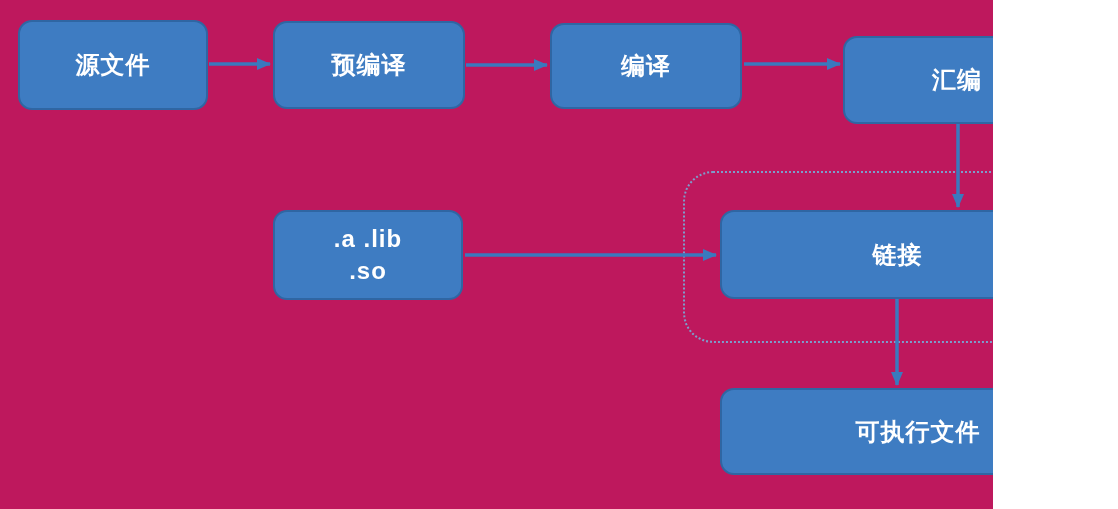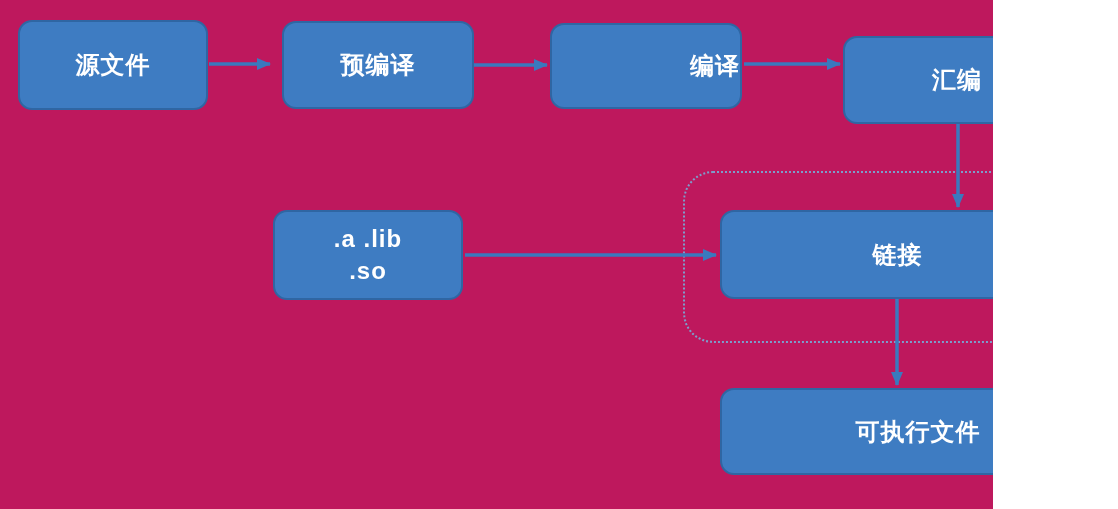--- a/index.html
+++ b/index.html
@@ -41,22 +41,22 @@
   }
   .dotted-group {
     position: absolute;
     left: 683px; top: 171px;
     width: 420px; height: 172px;
     border: 2px dotted #7E9CCB;
     border-radius: 30px;
     box-sizing: border-box;
   }
   .n-source      { left: 18px;  top: 20px;  width: 190px; height: 90px; }
-  .n-precompile  { left: 273px; top: 21px;  width: 192px; height: 88px; margin-left: 9px; }
-  .n-compile     { left: 550px; top: 23px;  width: 192px; height: 86px; align-items: flex-end; }
+  .n-precompile  { left: 273px; top: 21px;  width: 192px; height: 88px; }
+  .n-compile     { left: 550px; top: 23px;  width: 192px; height: 86px; }
   .n-assemble    { left: 843px; top: 20px;  width: 228px; height: 88px; margin-top: 16px; }
   .n-libs        { left: 273px; top: 210px; width: 190px; height: 90px; }
   .n-link        { left: 720px; top: 210px; width: 355px; height: 89px; justify-content: center; }
   .n-executable  { left: 720px; top: 388px; width: 357px; height: 87px; padding-left: 39px; }
 </style>
 </head>
 <body>
 
 <div class="canvas">
 

